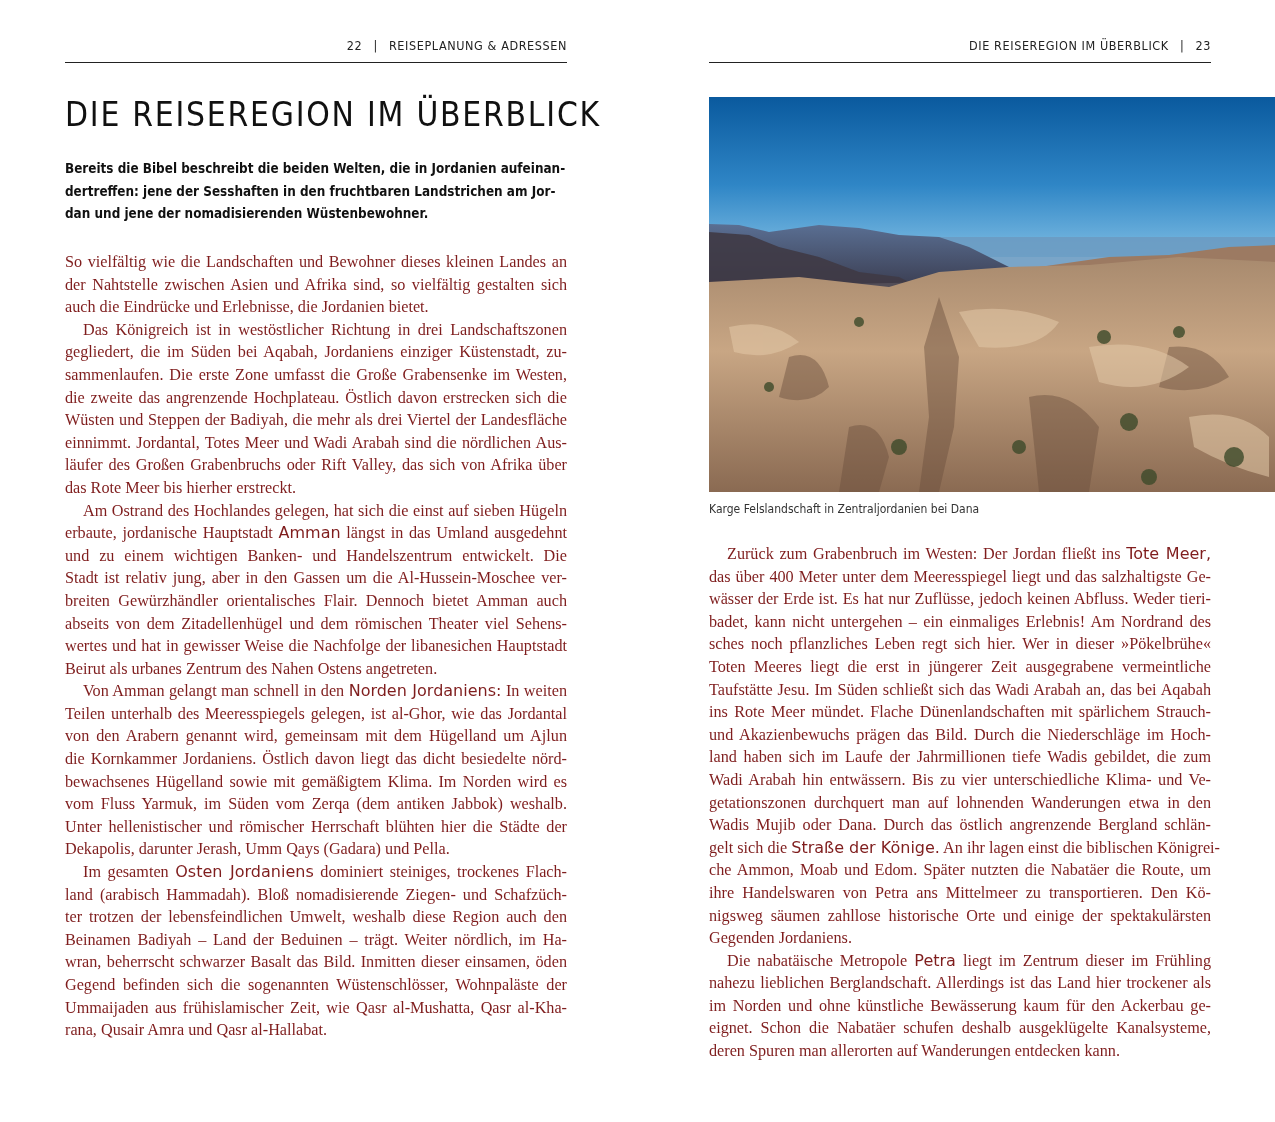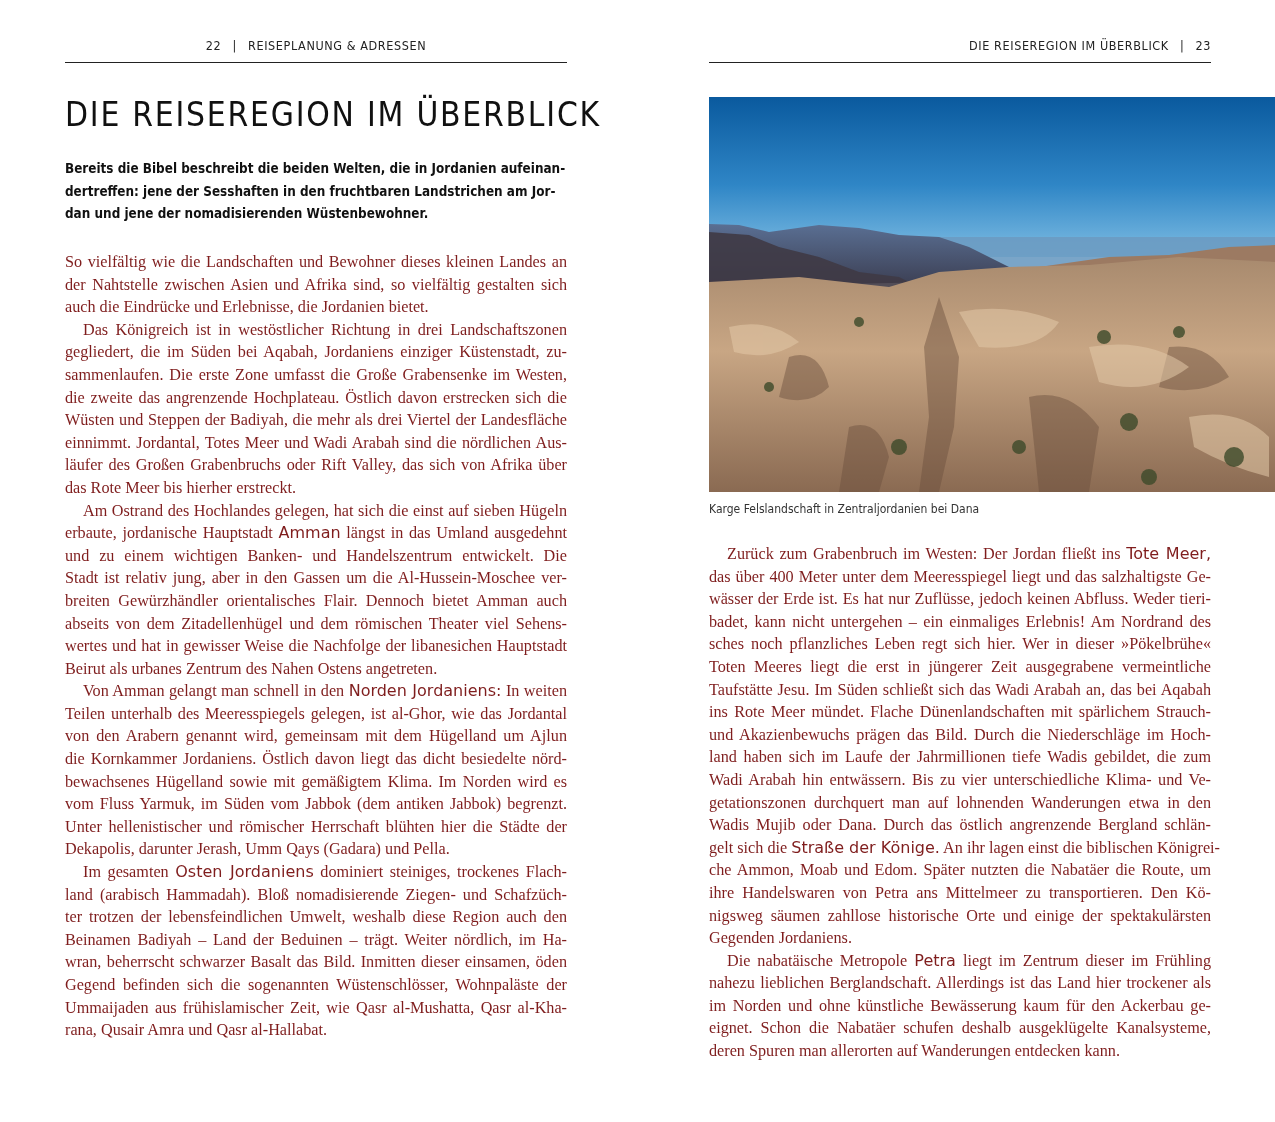--- a/index.html
+++ b/index.html
@@ -8,21 +8,21 @@
   .page-left { left: 65px; width: 502px; }
   .page-right { left: 709px; width: 502px; }
   .running-head {
     position: absolute; top: 38px; left: 0; width: 502px; height: 24px;
     border-bottom: 1.3px solid #222;
     font-family: "DejaVu Sans Condensed", "DejaVu Sans", sans-serif;
     font-stretch: condensed;
     font-size: 12.5px; letter-spacing: 0.6px; color: #222;
   }
   .running-head span { display: inline-block; }
-  .page-left .running-head { text-align: center; }
+  .page-left .running-head { text-align: right; }
   .page-right .running-head { text-align: right; }
   .rh-sep { margin: 0 7px; }
   .chapter-title {
     position: absolute; top: 94px; left: 0; width: 520px; margin: 0;
     font-family: "DejaVu Sans", sans-serif; font-weight: normal;
     font-size: 34px; letter-spacing: 2px; color: #111;
     transform: scaleX(0.88); transform-origin: left center;
     white-space: nowrap;
   }
   .lead {
@@ -87,21 +87,21 @@
       <span class="line">Stadt ist relativ jung, aber in den Gassen um die Al-Hussein-Moschee ver-</span>
       <span class="line">breiten Gewürzhändler orientalisches Flair. Dennoch bietet Amman auch</span>
       <span class="line">abseits von dem Zitadellenhügel und dem römischen Theater viel Sehens-</span>
       <span class="line">wertes und hat in gewisser Weise die Nachfolge der libanesichen Hauptstadt</span>
       <span class="line last">Beirut als urbanes Zentrum des Nahen Ostens angetreten.</span>
       <span class="line indent">Von Amman gelangt man schnell in den <span class="kw">Norden Jordaniens:</span> In weiten</span>
       <span class="line">Teilen unterhalb des Meeresspiegels gelegen, ist al-Ghor, wie das Jordantal</span>
       <span class="line">von den Arabern genannt wird, gemeinsam mit dem Hügelland um Ajlun</span>
       <span class="line">die Kornkammer Jordaniens. Östlich davon liegt das dicht besiedelte nörd-</span>
       <span class="line">bewachsenes Hügelland sowie mit gemäßigtem Klima. Im Norden wird es</span>
-      <span class="line">vom Fluss Yarmuk, im Süden vom Jabbok (dem antiken Jabbok) begrenzt.</span>
+      <span class="line">vom Fluss Yarmuk, im Süden vom Zerqa (dem antiken Jabbok) weshalb.</span>
       <span class="line">Unter hellenistischer und römischer Herrschaft blühten hier die Städte der</span>
       <span class="line last">Dekapolis, darunter Jerash, Umm Qays (Gadara) und Pella.</span>
       <span class="line indent">Im gesamten <span class="kw">Osten Jordaniens</span> dominiert steiniges, trockenes Flach-</span>
       <span class="line">land (arabisch Hammadah). Bloß nomadisierende Ziegen- und Schafzüch-</span>
       <span class="line">ter trotzen der lebensfeindlichen Umwelt, weshalb diese Region auch den</span>
       <span class="line">Beinamen Badiyah – Land der Beduinen – trägt. Weiter nördlich, im Ha-</span>
       <span class="line">wran, beherrscht schwarzer Basalt das Bild. Inmitten dieser einsamen, öden</span>
       <span class="line">Gegend befinden sich die sogenannten Wüstenschlösser, Wohnpaläste der</span>
       <span class="line">Ummaijaden aus frühislamischer Zeit, wie Qasr al-Mushatta, Qasr al-Kha-</span>
       <span class="line last">rana, Qusair Amra und Qasr al-Hallabat.</span>

